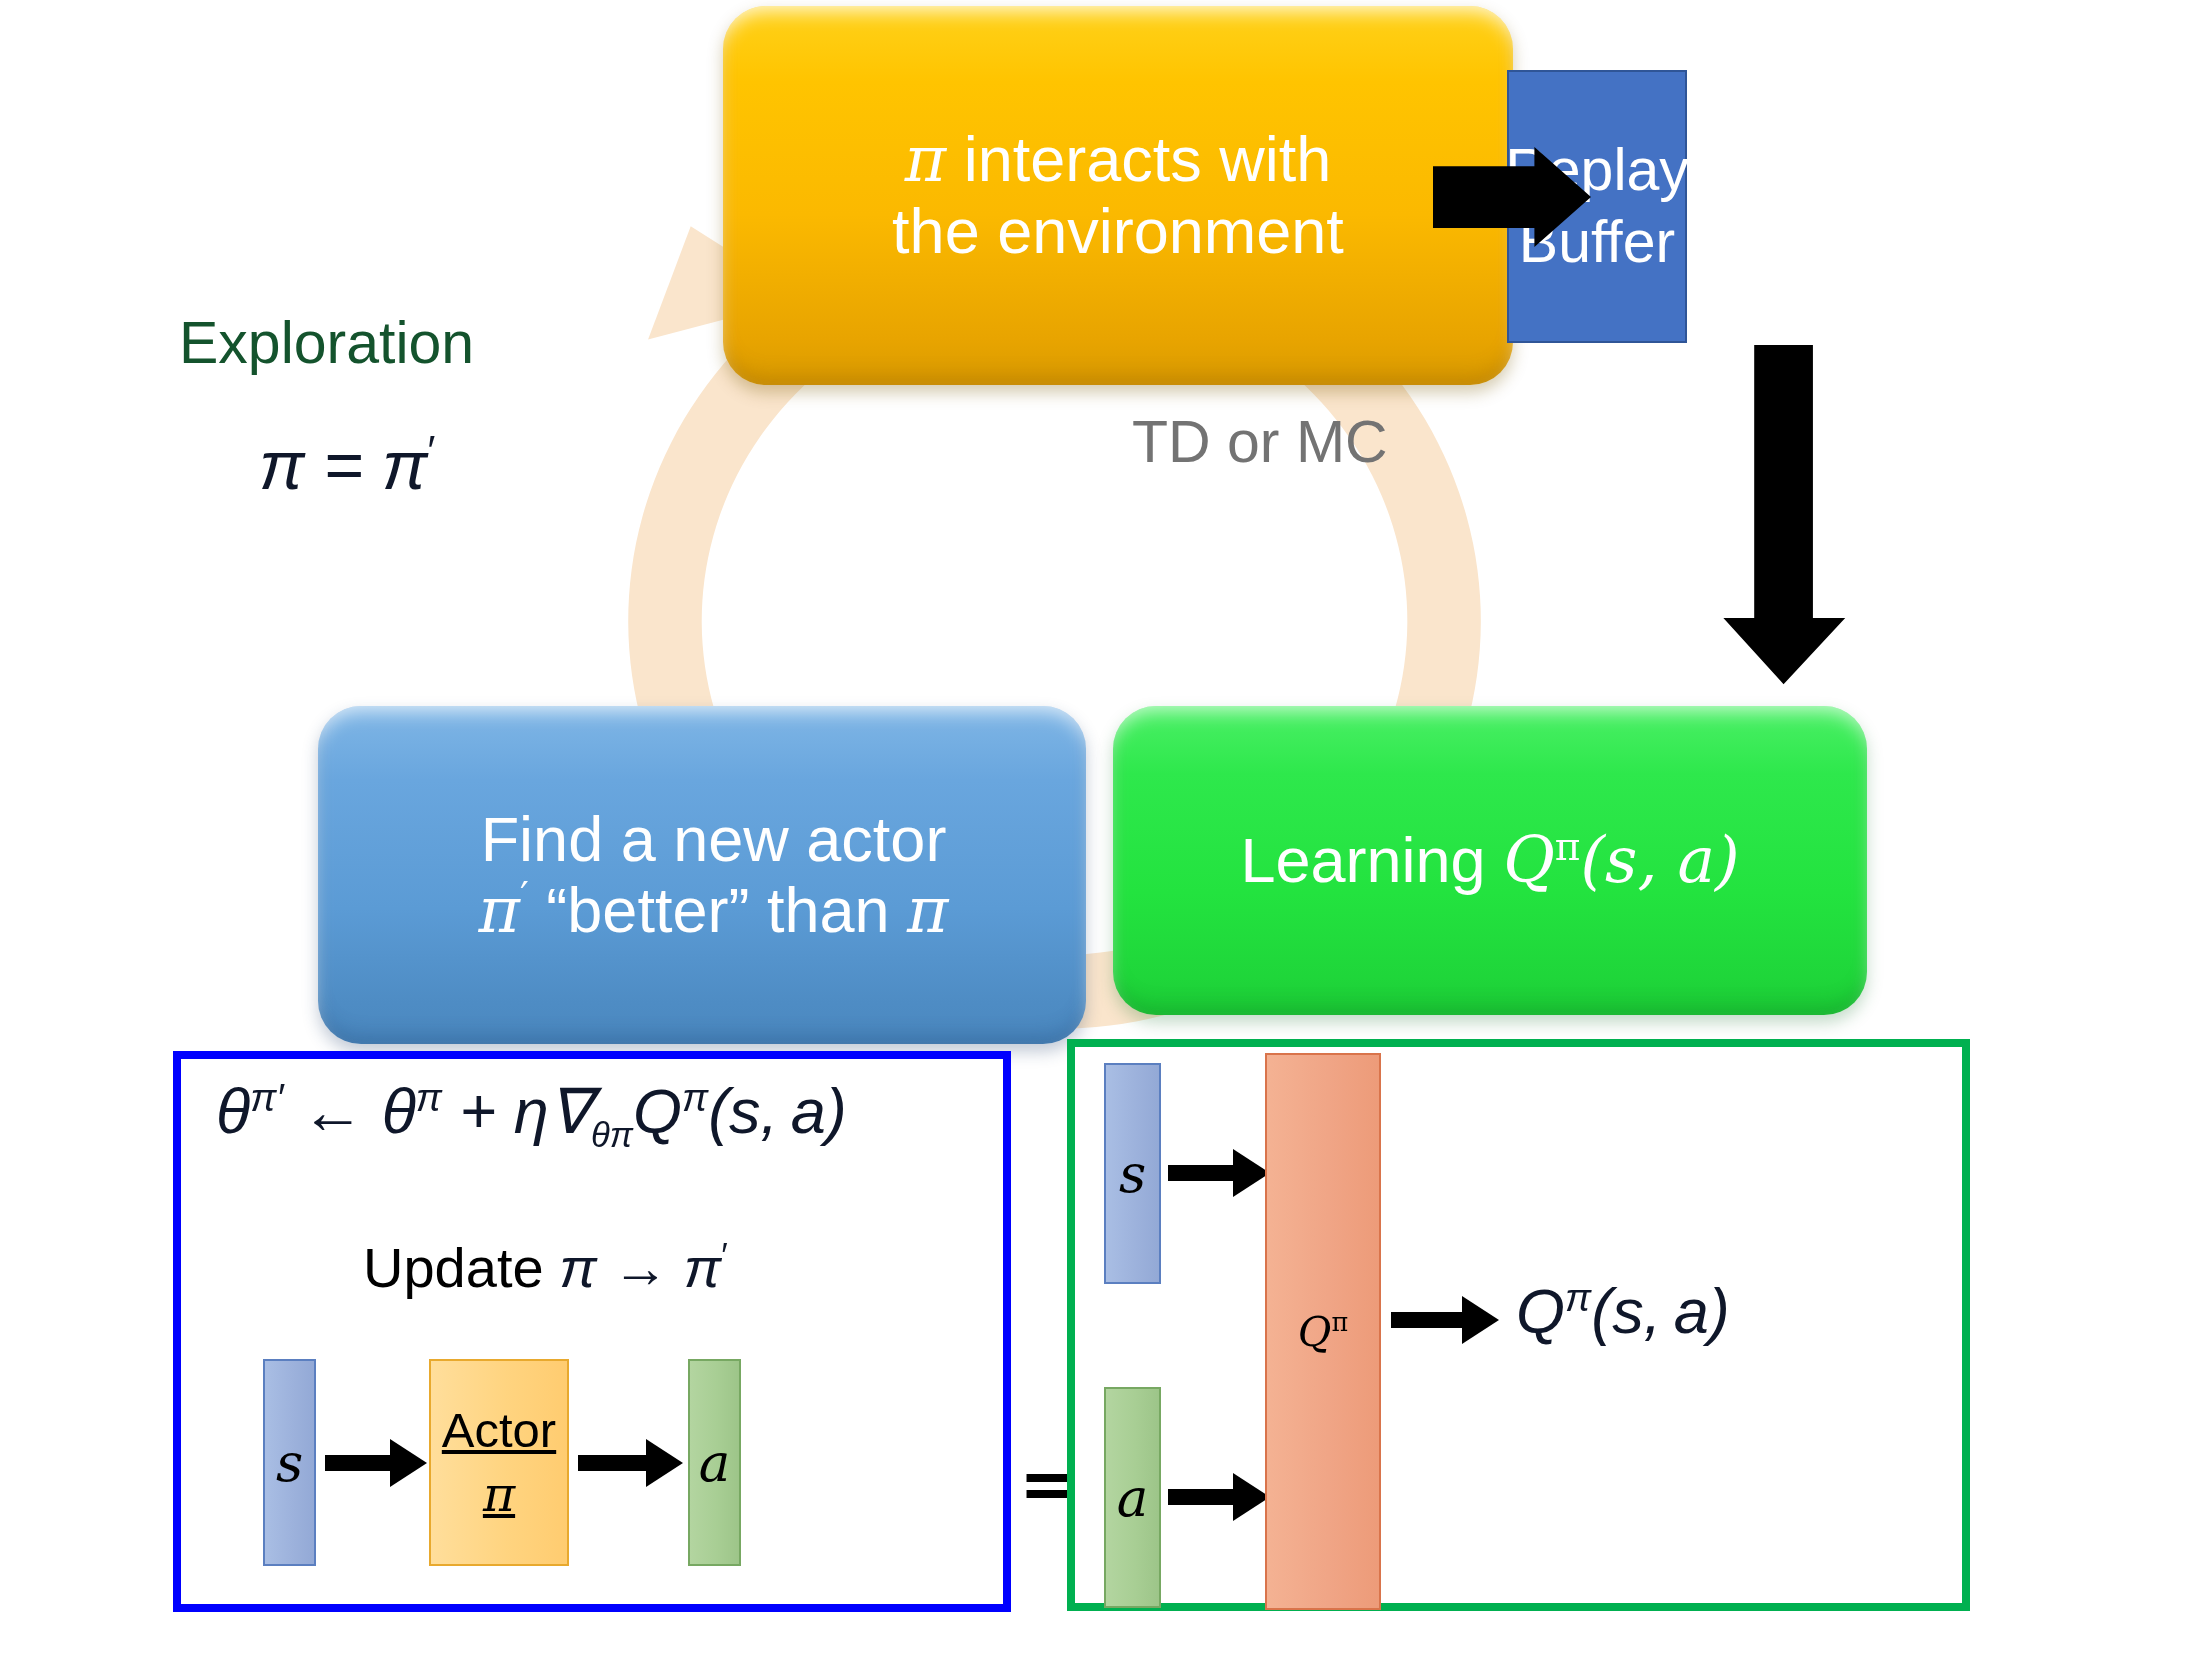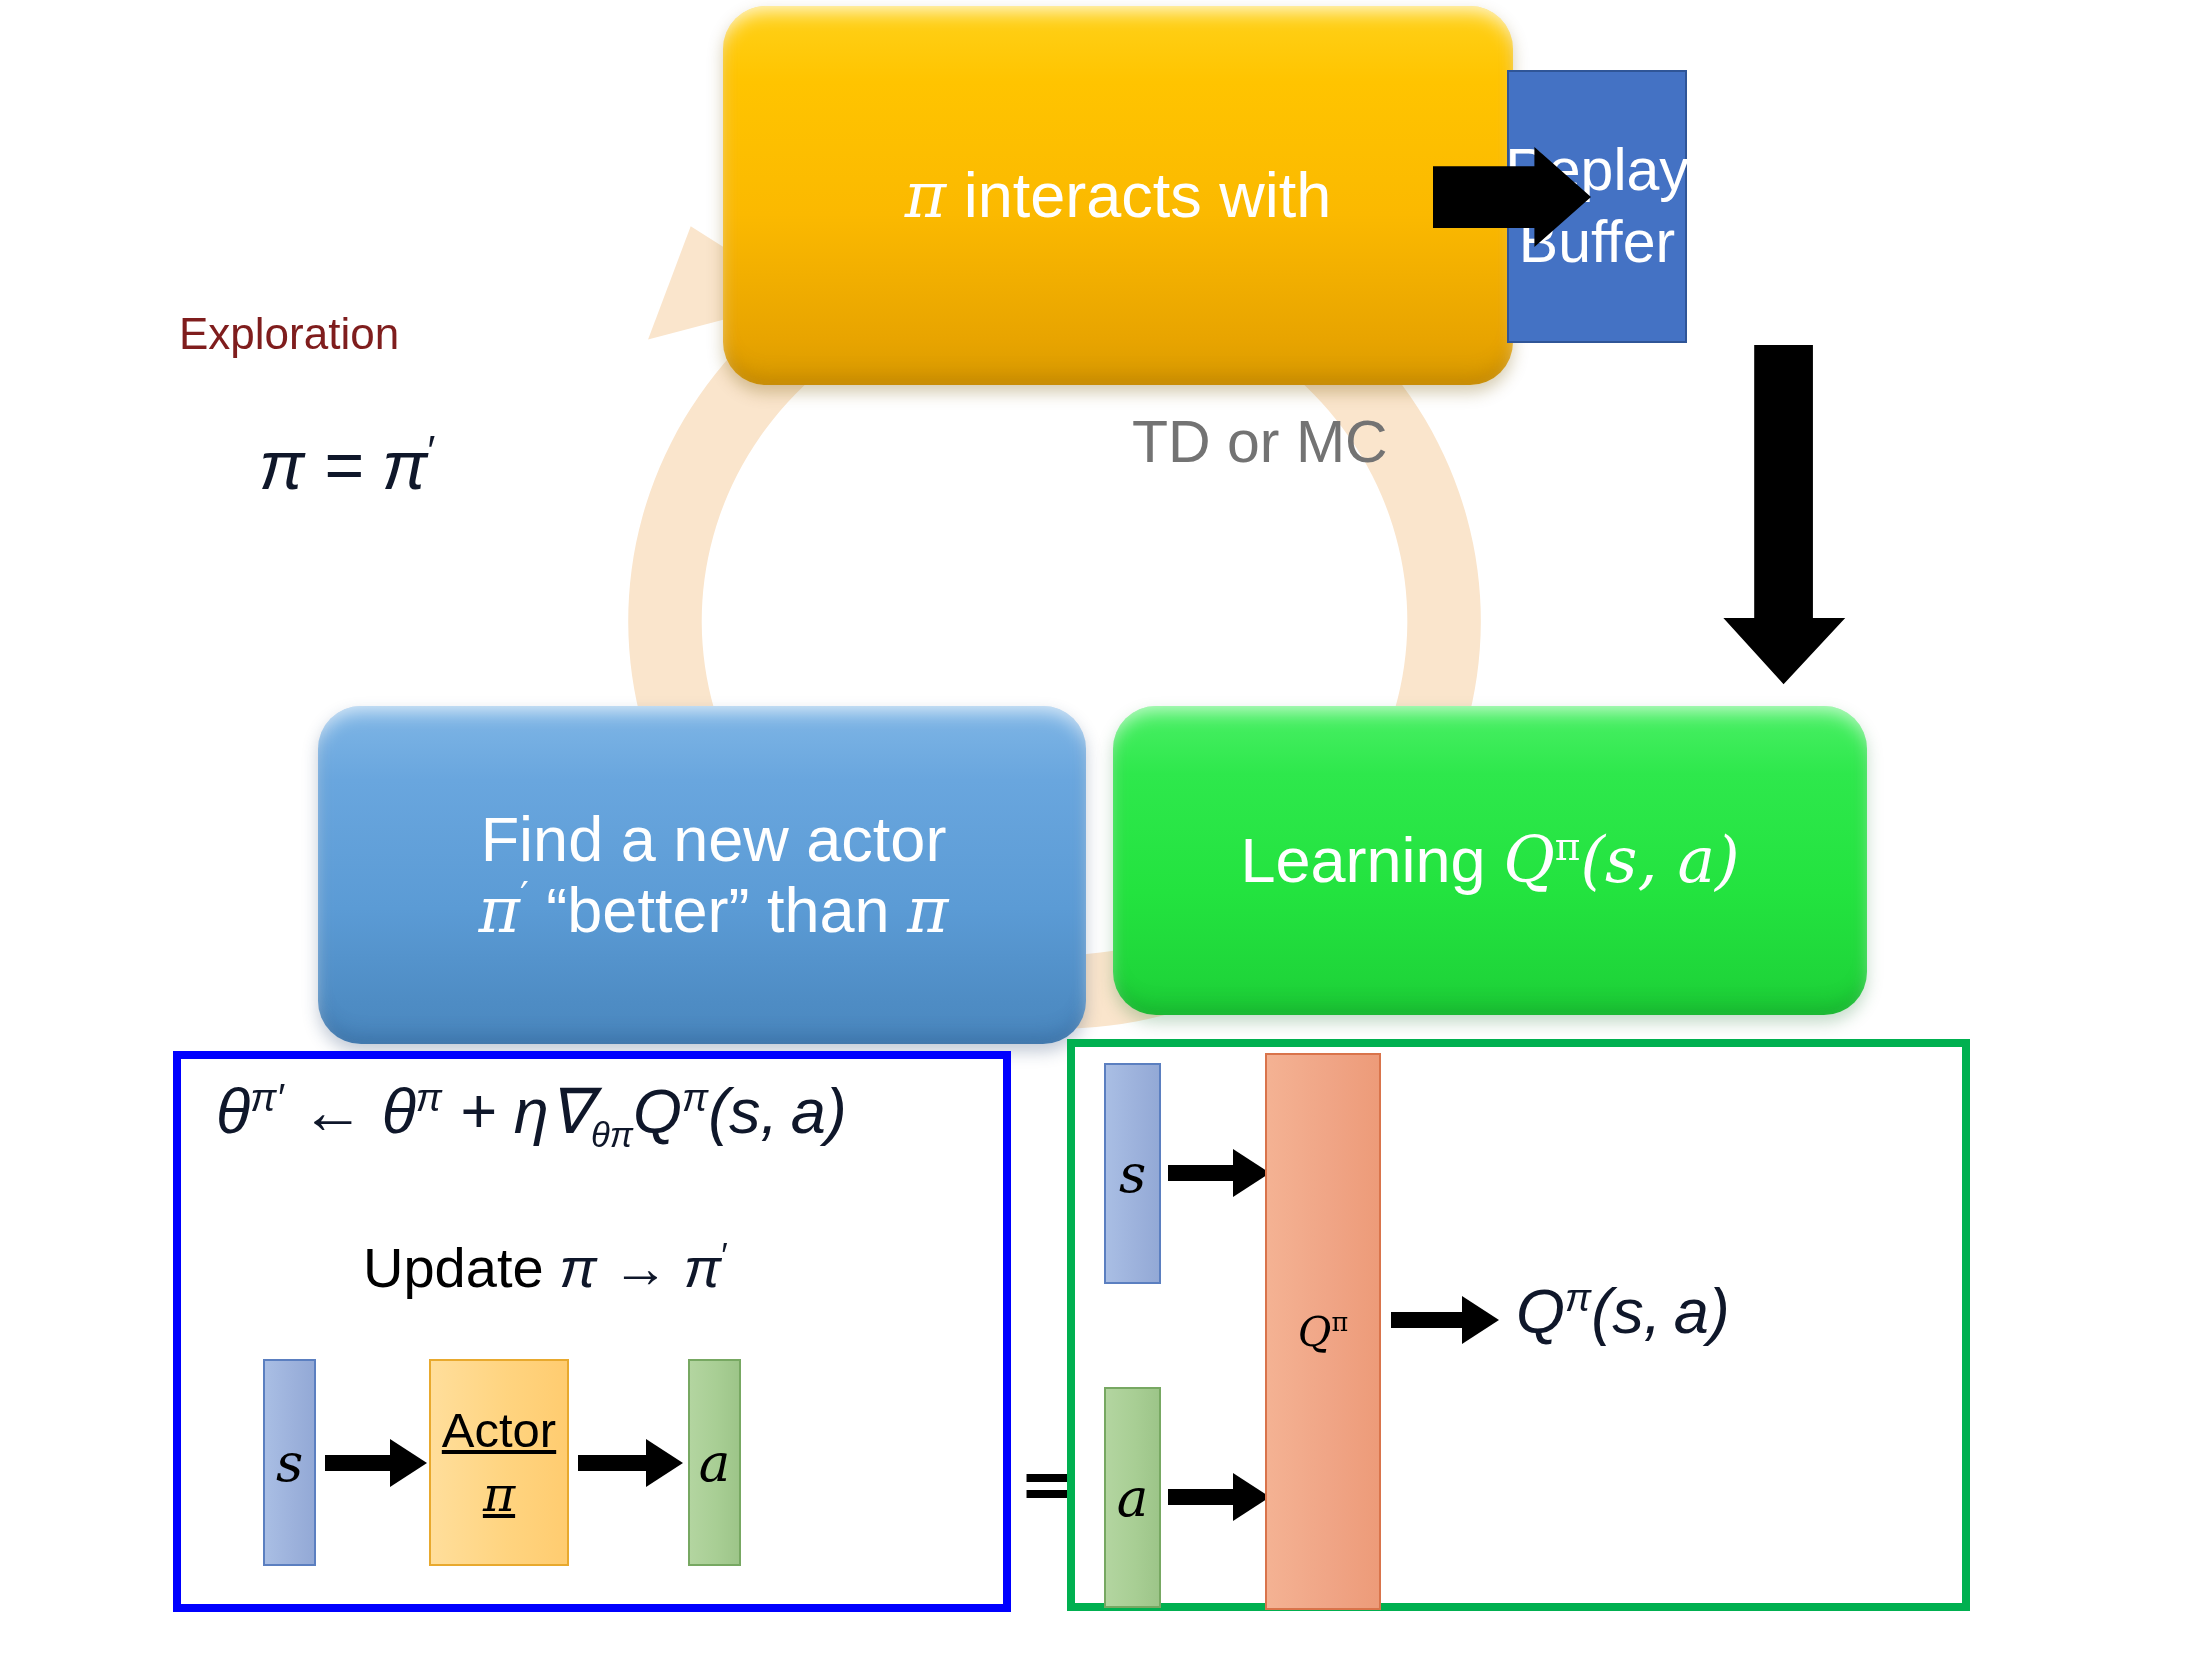--- a/index.html
+++ b/index.html
@@ -88,39 +88,40 @@
                A 580,555 0 1 0 800,60
                L 800,160
                A 480,455 0 1 1 790,160 Z"></path>
       <polygon points="300,78 242,232 455,176"></polygon>
     </g>
   </svg>
 
   <div class="abs bevel box-yellow" style="left:687px;top:5.9px;width:790px;height:379px;">
     <div class="txt">
       <div><span class="mathw">π</span> interacts with</div>
+      <div>the environment</div>
     </div>
   </div>
 
   <div class="abs replay-box" style="left:1507px;top:70px;width:180px;height:273px;">
     <div>
       <div>Replay</div>
       <div>Buffer</div>
     </div>
   </div>
 
   <svg class="abs" style="left:1433px;top:147px;width:169px;height:103px;" viewBox="0 0 230 140">
     <polygon fill="#000000" points="0,26 138,26 138,0 215,68 138,136 138,110 0,110"></polygon>
   </svg>
 
   <svg class="abs" style="left:1713px;top:345px;width:147px;height:345px;" viewBox="0 0 200 470">
     <polygon fill="#000000" points="56,0 136,0 136,372 180,372 96,462 14,372 56,372"></polygon>
   </svg>
 
-  <div class="abs" style="left:179px;top:309px;font-size:44px;color:#7f1d1d;">
+  <div class="abs" style="left:179px;top:309px;font-size:59px;color:#14532d;">
     <span>Exploration</span>
   </div>
 
   <div class="abs math" style="left:259px;top:426px;font-size:68px;">
     π = π<span class="supr">′</span>
   </div>
 
   <div class="abs" style="left:1132px;top:408px;font-size:59px;color:#737373;">
     <span>TD or MC</span>
   </div>

